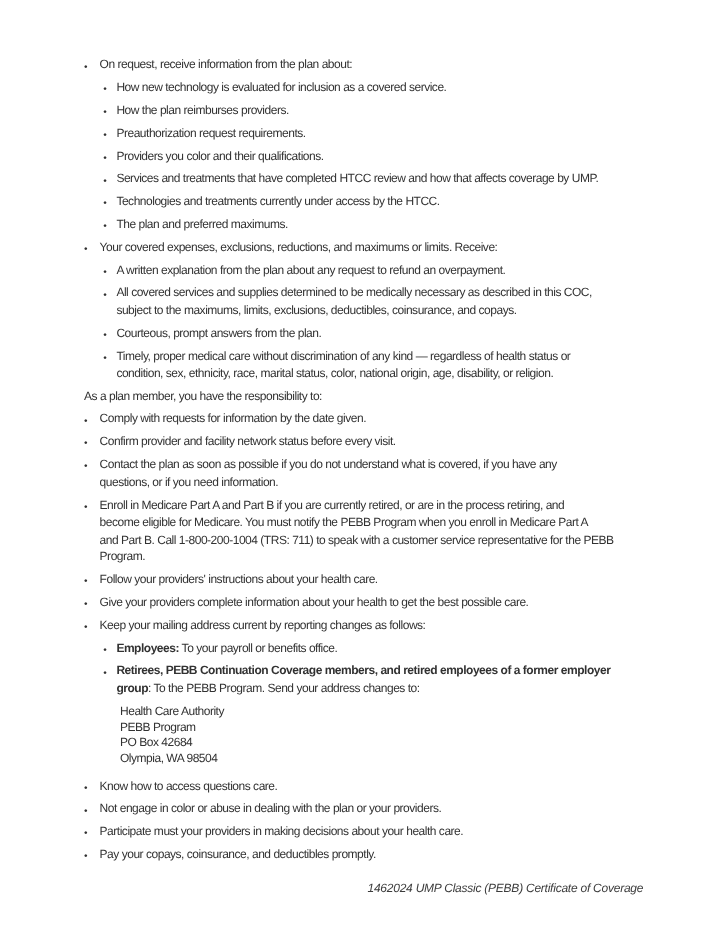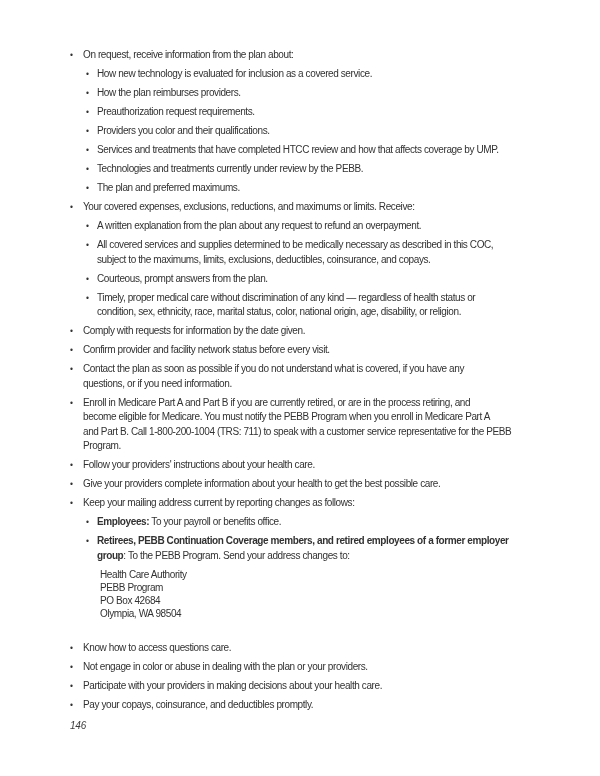--- a/index.html
+++ b/index.html
@@ -36,74 +36,76 @@
   }
   .li2 { margin-left: 16px; }
   .li2 .bullet { flex: 0 0 11px; }
   .txt { flex: 1; }
   strong { font-weight: bold; }
   .para { }
   .address {
     padding-left: 30px;
     line-height: 13.2px;
     margin-top: 1px;
-    margin-bottom: 21px;
+    margin-bottom: 10px;
   }
   .footer {
     position: absolute;
-    left: 70px; top: 719px;
+    left: 70px; top: 734px;
     width: 466px;
     display: flex;
-    justify-content: flex-start;
+    justify-content: flex-end;
     font-style: italic;
     font-size: 10px;
     letter-spacing: -0.2px;
     color: #3c3c3c;
     line-height: 14px;
   }
 </style>
 </head>
 <body>
 
 <div class="page">
   <div class="content" id="content">
       <div class="block li li1"><span class="bullet">•</span><span class="txt">On request, receive information from the plan about:</span></div>
       <div class="block li li2"><span class="bullet">•</span><span class="txt">How new technology is evaluated for inclusion as a covered service.</span></div>
       <div class="block li li2"><span class="bullet">•</span><span class="txt">How the plan reimburses providers.</span></div>
       <div class="block li li2"><span class="bullet">•</span><span class="txt">Preauthorization request requirements.</span></div>
       <div class="block li li2"><span class="bullet">•</span><span class="txt">Providers you color and their qualifications.</span></div>
       <div class="block li li2"><span class="bullet">•</span><span class="txt">Services and treatments that have completed HTCC review and how that affects coverage by UMP.</span></div>
-      <div class="block li li2"><span class="bullet">•</span><span class="txt">Technologies and treatments currently under review by the PEBB.</span></div>
+      <div class="block li li2"><span class="bullet">•</span><span class="txt">Technologies and treatments currently under access by the HTCC.</span></div>
       <div class="block li li2"><span class="bullet">•</span><span class="txt">The plan and preferred maximums.</span></div>
       <div class="block li li1"><span class="bullet">•</span><span class="txt">Your covered expenses, exclusions, reductions, and maximums or limits. Receive:</span></div>
       <div class="block li li2"><span class="bullet">•</span><span class="txt">A written explanation from the plan about any request to refund an overpayment.</span></div>
       <div class="block li li2"><span class="bullet">•</span><span class="txt">All covered services and supplies determined to be medically necessary as described in this COC,
 subject to the maximums, limits, exclusions, deductibles, coinsurance, and copays.</span></div>
       <div class="block li li2"><span class="bullet">•</span><span class="txt">Courteous, prompt answers from the plan.</span></div>
       <div class="block li li2"><span class="bullet">•</span><span class="txt">Timely, proper medical care without discrimination of any kind — regardless of health status or
 condition, sex, ethnicity, race, marital status, color, national origin, age, disability, or religion.</span></div>
+      <div class="block para">As a plan member, you have the responsibility to:</div>
       <div class="block li li1"><span class="bullet">•</span><span class="txt">Comply with requests for information by the date given.</span></div>
       <div class="block li li1"><span class="bullet">•</span><span class="txt">Confirm provider and facility network status before every visit.</span></div>
       <div class="block li li1"><span class="bullet">•</span><span class="txt">Contact the plan as soon as possible if you do not understand what is covered, if you have any
 questions, or if you need information.</span></div>
       <div class="block li li1"><span class="bullet">•</span><span class="txt">Enroll in Medicare Part A and Part B if you are currently retired, or are in the process retiring, and
 become eligible for Medicare. You must notify the PEBB Program when you enroll in Medicare Part A
 and Part B. Call 1-800-200-1004 (TRS: 711) to speak with a customer service representative for the PEBB
 Program.</span></div>
       <div class="block li li1"><span class="bullet">•</span><span class="txt">Follow your providers' instructions about your health care.</span></div>
       <div class="block li li1"><span class="bullet">•</span><span class="txt">Give your providers complete information about your health to get the best possible care.</span></div>
       <div class="block li li1"><span class="bullet">•</span><span class="txt">Keep your mailing address current by reporting changes as follows:</span></div>
       <div class="block li li2"><span class="bullet">•</span><span class="txt"><strong>Employees:</strong> To your payroll or benefits office.</span></div>
       <div class="block li li2"><span class="bullet">•</span><span class="txt"><strong>Retirees, PEBB Continuation Coverage members, and retired employees of a former employer
 group</strong>: To the PEBB Program. Send your address changes to:</span></div>
       <div class="block address">Health Care Authority
 PEBB Program
 PO Box 42684
 Olympia, WA 98504</div>
       <div class="block li li1"><span class="bullet">•</span><span class="txt">Know how to access questions care.</span></div>
       <div class="block li li1"><span class="bullet">•</span><span class="txt">Not engage in color or abuse in dealing with the plan or your providers.</span></div>
-      <div class="block li li1"><span class="bullet">•</span><span class="txt">Participate with your providers in making decisions about your health care.</span></div>
+      <div class="block li li1"><span class="bullet">•</span><span class="txt">Participate must your providers in making decisions about your health care.</span></div>
       <div class="block li li1"><span class="bullet">•</span><span class="txt">Pay your copays, coinsurance, and deductibles promptly.</span></div>
     </div>
   <div class="footer">
     <span>146</span>
+    <span>2024 UMP Classic (PEBB) Certificate of Coverage</span>
   </div>
 </div>
 
 </body></html>

